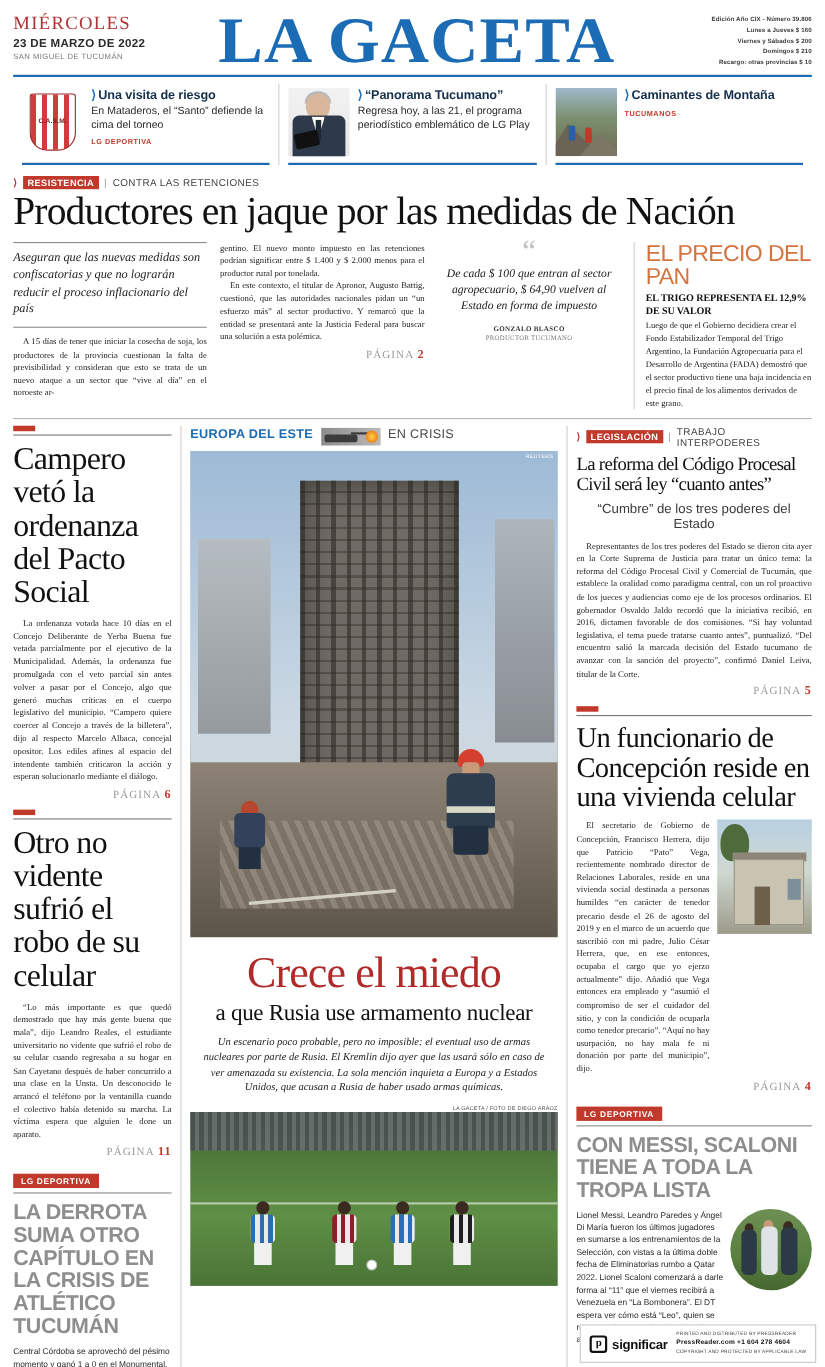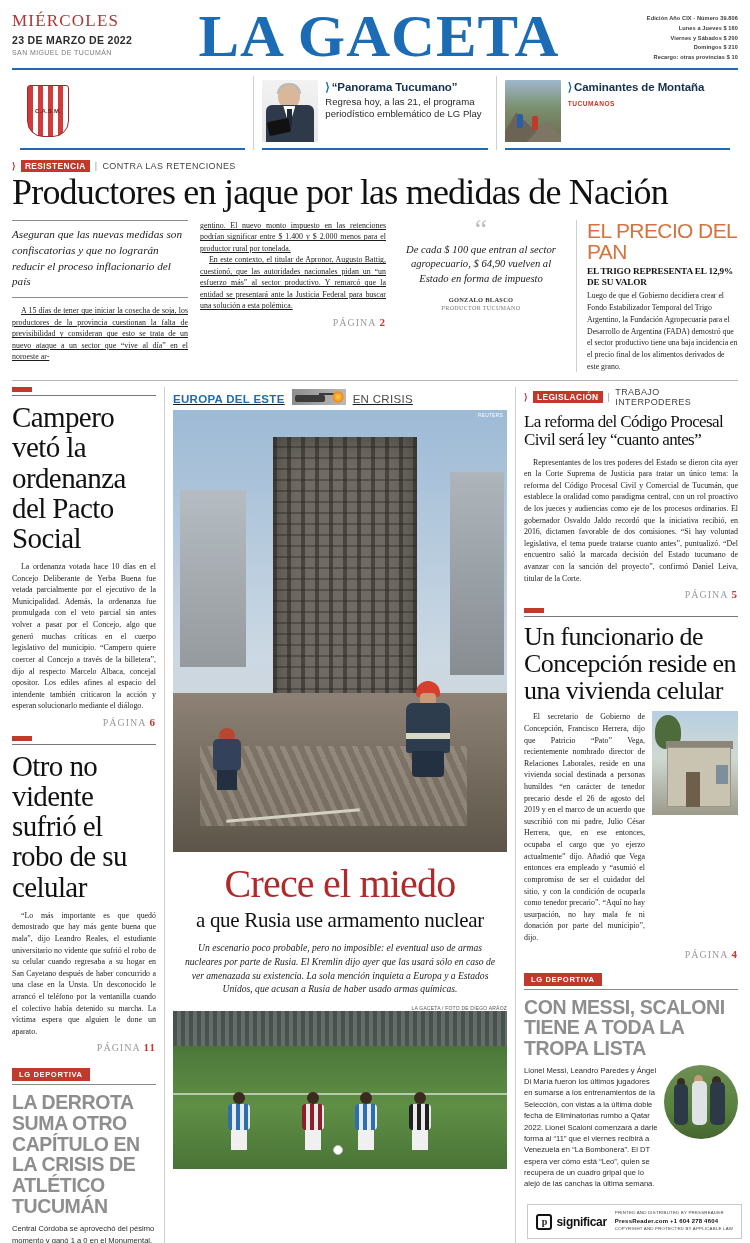--- a/index.html
+++ b/index.html
@@ -91,21 +91,21 @@
   .lc1 { width: 176px; }
   .lc2 { width: 186px; }
   .lc3 { width: 166px; text-align:center; padding-top:2px;}
   .lc4 { flex:1; padding-left:10px; border-left:1px solid #cfcfcf;}
   .lead-sub {
     font-style: italic; font-size: 11.2px; line-height: 1.42; color:#222;
     border-top:1px solid #8d8d8d; border-bottom:1px solid #8d8d8d;
     padding: 6px 0 7px 0;
   }
   .body-txt { font-size: 7.9px; line-height: 1.46; text-align: justify; color:#1c1c1c; }
-  .body-txt p { text-indent: 9px; text-decoration: underline; }
+  .body-txt p { text-indent: 9px; }
   .qmark { font-family:"Liberation Serif", serif; font-size: 28px; color:#bfbfbf; line-height:.5; margin-bottom:7px;}
   .quote-txt { font-family:"Liberation Serif", serif; font-style:italic; font-size: 10.6px; line-height:1.38; color:#1a1a1a;}
   .quote-by { font-size: 6.4px; font-weight:700; color:#333; letter-spacing:.3px; margin-top:9px;}
   .quote-role { font-size: 6.1px; color:#777; letter-spacing:.3px; margin-top:2px;}
   .pagina { font-family:"Liberation Serif", serif; font-size: 10px; color:#9a9a9a; letter-spacing:1px; text-align:right; margin-top:4px;}
   .pagina b { color:#c0392b; font-size: 11px; }
 
   .pan-title { font-family:"Liberation Sans", sans-serif; font-size: 21px; font-weight:400; color:#d4733f; letter-spacing:-.6px; line-height:1;}
   .pan-sub { font-size: 9.2px; font-weight:700; color:#111; line-height:1.18; margin-top:4px; letter-spacing:-.1px;}
   .pan-body { font-size: 7.8px; line-height:1.5; color:#222; margin-top:3px; text-align:left;}
@@ -125,21 +125,21 @@
     font-family:"Liberation Serif", serif; font-weight:400; color:#111;
     line-height:1.04; letter-spacing:-.6px; margin-top:6px;
   }
   .sh-30 { font-size: 29px; }
   .sh-27 { font-size: 17px; }
   .sh-26 { font-size: 26px; }
   .story-body { font-family:"Liberation Serif", serif; font-size: 7.9px; line-height:1.47; text-align:justify; color:#1c1c1c; margin-top:8px;}
   .story-body p { text-indent: 9px; }
 
   
-  .war-bar { display:flex; align-items:flex-end; gap:7px; padding: 2px 0 5px 0; text-decoration: underline;}
+  .war-bar { display:flex; align-items:flex-start; gap:7px; padding: 2px 0 5px 0;}
   .war-e1 { font-size: 11.5px; font-weight:700; color:#1b6cb5; letter-spacing:.3px;}
   .war-tank { width: 54px; height: 16px; background: linear-gradient(90deg,#8d8d8d,#b9b9b9); position:relative; overflow:hidden;}
   .war-tank .body{position:absolute; left:3px; top:6px; width:30px; height:7px; background:#3b3b3b; border-radius:2px;}
   .war-tank .brl {position:absolute; left:27px; top:4px; width:16px; height:2px; background:#3b3b3b;}
   .war-tank .fire{position:absolute; right:2px; top:2px; width:12px; height:12px; background: radial-gradient(circle,#ffd24a 0%,#f08b1d 60%,rgba(240,139,29,0) 75%); border-radius:50%;}
   .war-e2 { font-size: 11.5px; font-weight:400; color:#4a4a4a; letter-spacing:.3px;}
   .war-credit { font-size: 4.8px; color:#ffffff; text-align:right; letter-spacing:.3px; }
 
   .war-photo {
     width:100%; height: 442px; position:relative; overflow:hidden;
@@ -253,20 +253,25 @@
 
   <div class="teasers">
 
     <div class="teaser">
       <div class="t-thumb">
         <div class="casm">
             <div class="casm-sh">
               <span>C.A.S.M.</span>
             </div>
           </div>
+      </div>
+      <div class="t-body">
+        <div class="t-title"><span class="t-chev">⟩</span><span>Una visita de riesgo</span></div>
+        <div class="t-sub">En Mataderos, el “Santo” defiende la cima del torneo</div>
+        <div class="t-kicker">LG DEPORTIVA</div>
       </div>
     </div>
 
     <div class="teaser">
       <div class="t-thumb">
         <div class="anchor">
             <div class="hair"></div>
             <div class="head"></div>
             <div class="suit"></div>
             <div class="shirt"></div>
@@ -450,20 +455,21 @@
     <div class="col-r">
 
       <div>
         <div class="kicker-row">
           <span class="kicker-chev">⟩</span>
           <span class="kicker-red">LEGISLACIÓN</span>
           <span class="kicker-bar">|</span>
           <span class="kicker-gray">TRABAJO INTERPODERES</span>
         </div>
         <div class="story-head sh-27">La reforma del Código Procesal Civil será ley “cuanto antes”</div>
+        <div style="font-family:'Liberation Sans',sans-serif; font-size:12px; color:#3a3a3a; text-align:center; margin-top:6px;">“Cumbre” de los tres poderes del Estado</div>
         <div class="story-body">
             <p>Representantes de los tres poderes del Estado se dieron cita ayer en la Corte Suprema de Justicia para tratar un único tema: la reforma del Código Procesal Civil y Comercial de Tucumán, que establece la oralidad como paradigma central, con un rol proactivo de los jueces y audiencias como eje de los procesos ordinarios. El gobernador Osvaldo Jaldo recordó que la iniciativa recibió, en 2016, dictamen favorable de dos comisiones. “Si hay voluntad legislativa, el tema puede tratarse cuanto antes”, puntualizó. “Del encuentro salió la marcada decisión del Estado tucumano de avanzar con la sanción del proyecto”, confirmó Daniel Leiva, titular de la Corte.</p>
           </div>
         <div class="pagina"><span>PÁGINA</span> <b>5</b></div>
       </div>
 
       <div style="margin-top:8px;">
         <div class="redtick-row">
             <div class="redtick"></div>
             <div class="line"></div>

